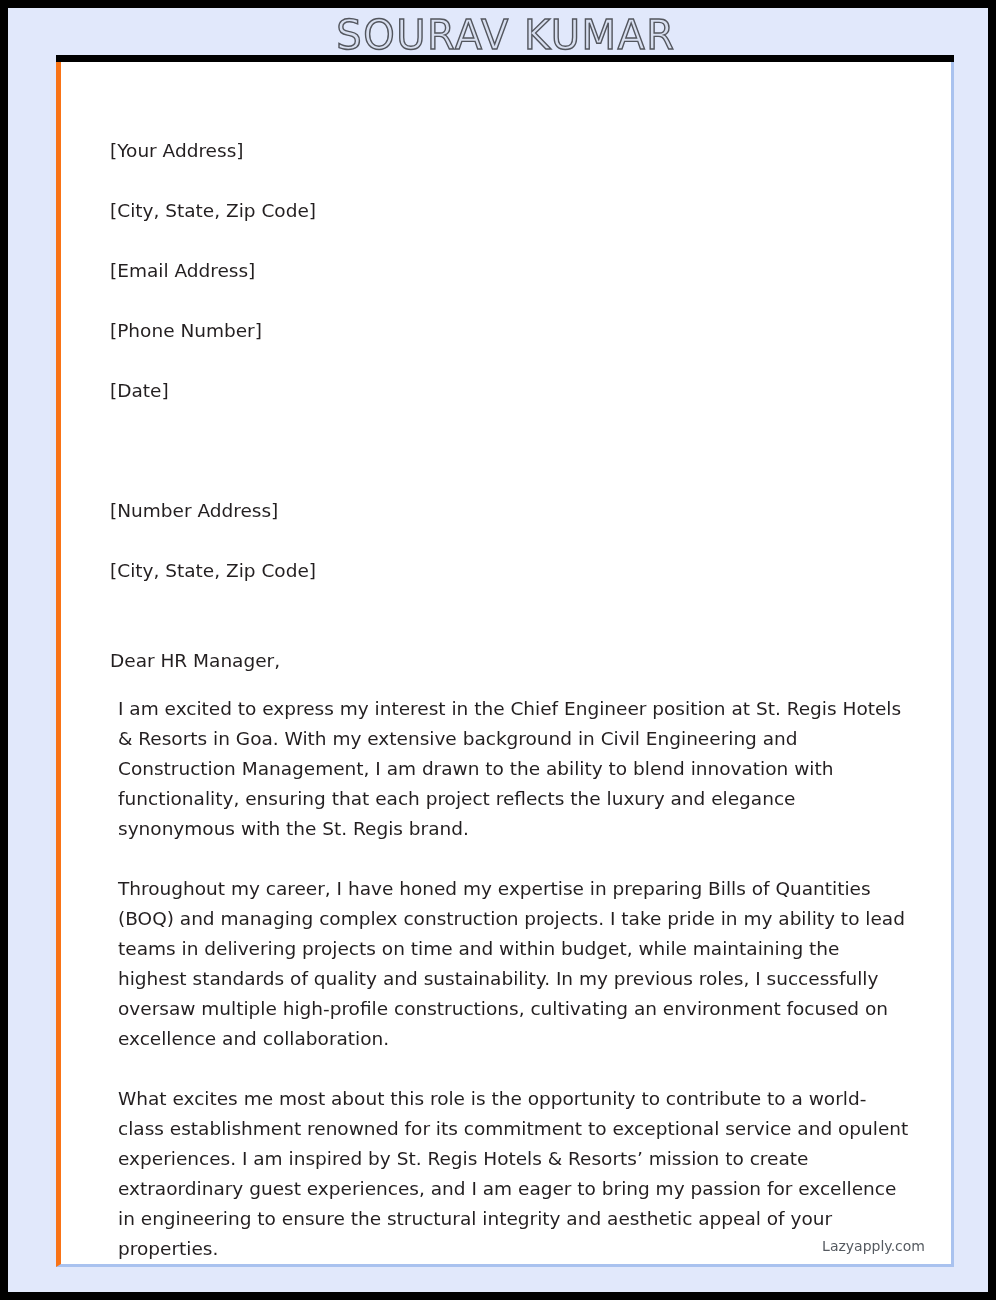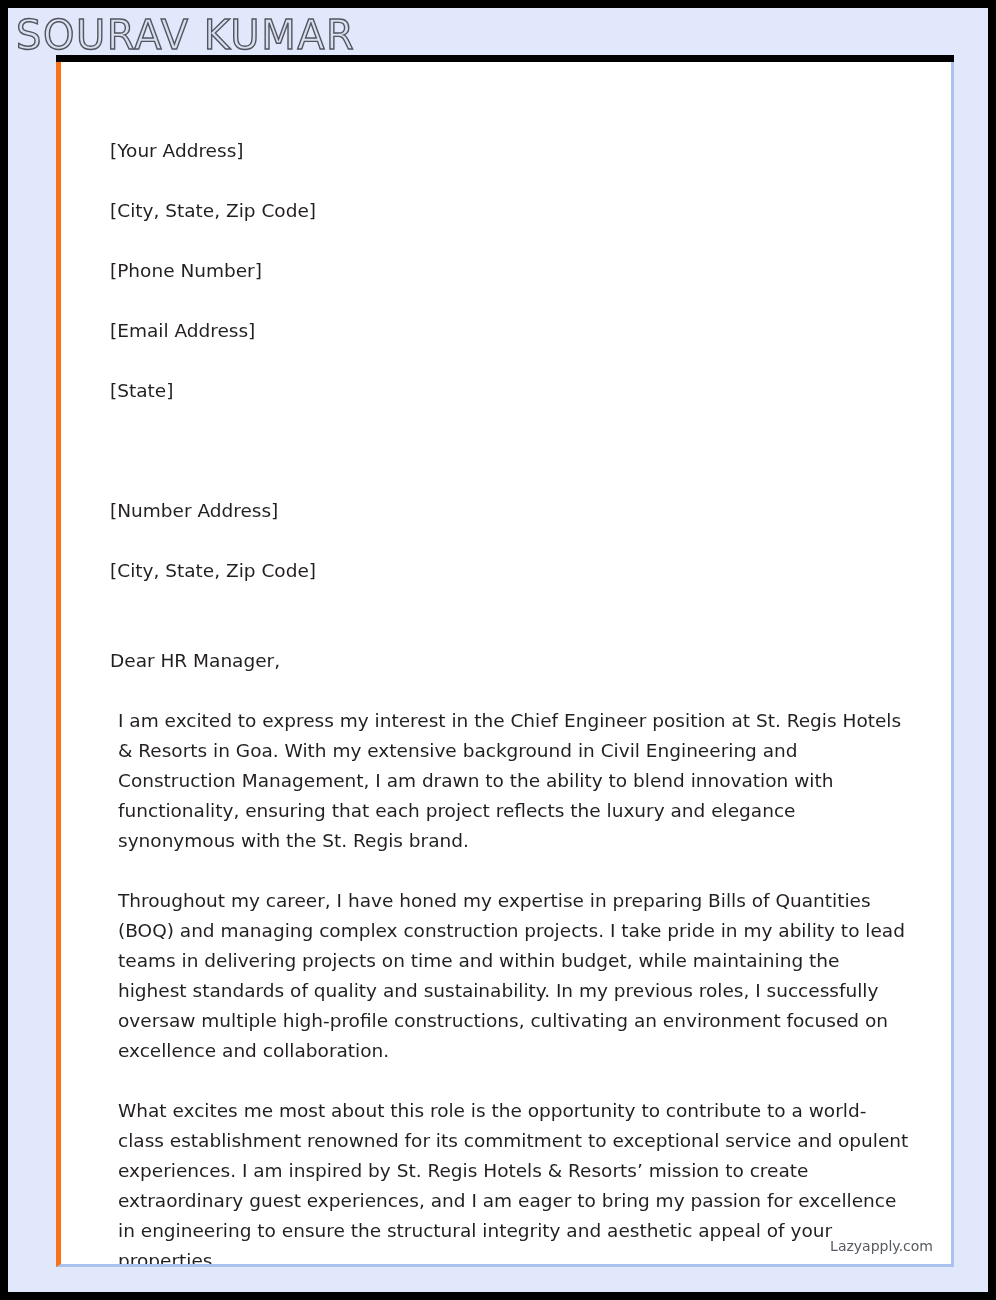--- a/index.html
+++ b/index.html
@@ -28,21 +28,21 @@
   
   .letter-header {
     position: absolute;
     left: 8px;
     top: 8px;
     width: 980px;
     height: 39px;
     box-sizing: border-box;
     display: flex;
     align-items: center;
-    justify-content: flex-start;
+    justify-content: center;
   }
 
   .candidate-name {
     font-family: "DejaVu Sans", sans-serif;
     font-size: 40px;
     letter-spacing: 1.5px;
     font-weight: 400;
     line-height: 1;
     color: #d8dff0;
     -webkit-text-stroke: 1.4px #53565e;
@@ -92,26 +92,26 @@
   }
   .block:last-child { margin-bottom: 0; }
 
   .block-line { display: block; }
 
   .paragraph {
     margin: 0 0 30px 8px;
     text-align: left;
   }
 
-  .salutation { margin: 0 0 30px 0; }
+  .salutation { margin: 0 0 18px 0; }
 
   
   .letter-footer {
     position: absolute;
-    right: 18px;
+    right: 26px;
     bottom: 10px;
     font-size: 14px;
     color: #555a60;
     font-family: "DejaVu Sans", sans-serif;
   }
 </style>
 </head>
 <body>
 
 <div class="page-frame">
@@ -122,23 +122,23 @@
 
   <div class="header-rule"></div>
 
   <div class="letter-card">
 
     <div class="letter-body">
 
       <div class="block">
         <span class="block-line">[Your Address]</span>
         <span class="block-line">[City, State, Zip Code]</span>
+        <span class="block-line">[Email Address]</span>
         <span class="block-line">[Phone Number]</span>
-        <span class="block-line">[Email Address]</span>
-        <span class="block-line">[State]</span>
+        <span class="block-line">[Date]</span>
       </div>
 
       <div class="block">
         <span class="block-line">[Number Address]</span>
         <span class="block-line">[City, State, Zip Code]</span>
       </div>
 
       <p class="salutation">Dear HR Manager,</p>
 
       <p class="paragraph">I am excited to express my interest in the Chief Engineer position at St. Regis Hotels &amp; Resorts in Goa. With my extensive background in Civil Engineering and Construction Management, I am drawn to the ability to blend innovation with functionality, ensuring that each project reflects the luxury and elegance synonymous with the St. Regis brand.</p>

